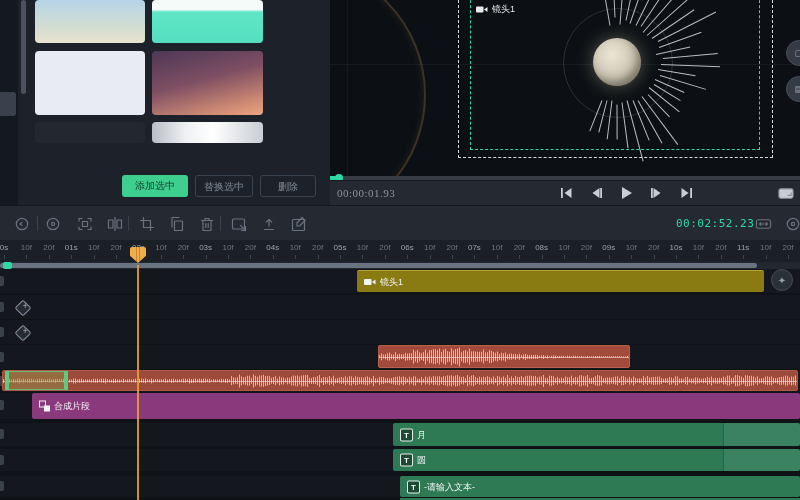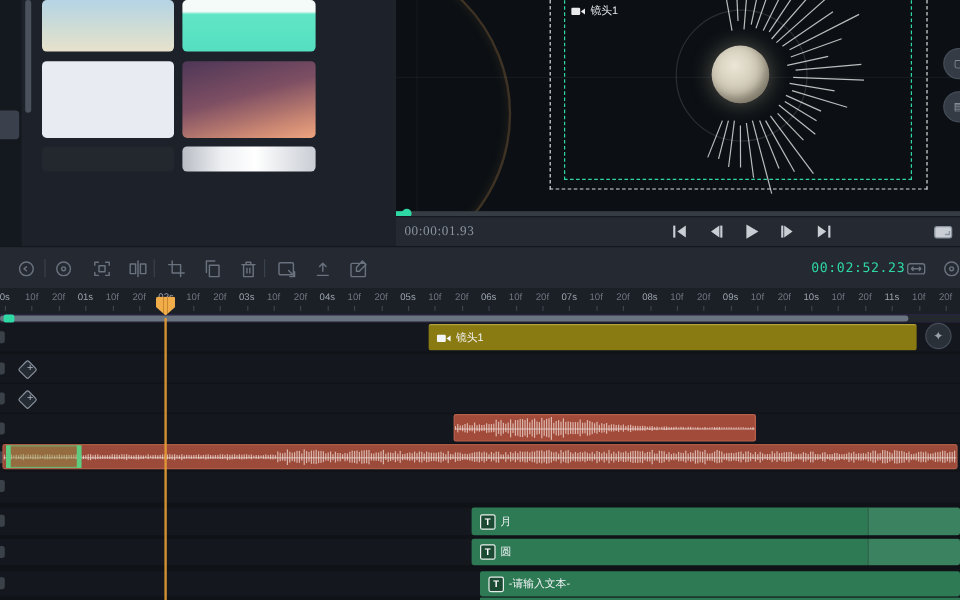--- a/index.html
+++ b/index.html
@@ -58,21 +58,21 @@
 
   
   .toolbar{left:0;top:205px;width:800px;height:35px;background:#242932;border-top:1px solid #14171c;box-sizing:border-box;}
   .tool{position:absolute;top:9px;width:17px;height:17px;display:flex;align-items:center;justify-content:center;}
   .tool svg{stroke:#6a727e;fill:none;stroke-width:1.2;stroke-linecap:round;stroke-linejoin:round;}
   .tdiv{position:absolute;top:10px;width:1px;height:15px;background:#3a414b;}
   .master-time{left:676px;top:11px;font-size:11px;color:#2ed9a3;font-family:"DejaVu Sans Mono",monospace;letter-spacing:.5px;}
   .tool-fit{left:755px;} .tool-set{left:784px;}
 
   
-  .timeline{left:0;top:240px;width:800px;height:260px;background:#4c1d95;}
+  .timeline{left:0;top:240px;width:800px;height:260px;background:#000000;}
   .ruler{left:0;top:0;width:800px;height:22px;background:#1b1f26;}
   .rl{position:absolute;top:3px;transform:translateX(-50%);font-size:8px;white-space:nowrap;}
   .rl.sec{color:#9aa3ad;} .rl.frm{color:#6f7681;}
   .tick{position:absolute;top:15px;width:1px;height:4px;background:#3d434d;}
   .tl-scrollbar{left:0;top:22px;width:800px;height:7px;background:#23272e;}
   .thumb{left:0;top:1px;width:757px;height:5px;background:#6a7380;border-radius:3px;}
   .inpoint{left:3px;top:0;width:9px;height:7px;background:#2ed9a3;border-radius:2px;}
 
   .tracks{left:0;top:29px;width:800px;height:231px;background:#0f1217;}
   .rowbg{position:absolute;left:0;width:800px;background:#14181e;}
@@ -122,20 +122,25 @@
   <div class="abs left-panel">
     <div class="abs side-strip"></div>
     <div class="abs side-item"></div>
     <div class="abs vscroll"></div>
     <div class="abs swatch sw1"></div>
     <div class="abs swatch sw2"></div>
     <div class="abs swatch sw3"></div>
     <div class="abs swatch sw4"></div>
     <div class="abs swatch sw5"></div>
     <div class="abs swatch sw6"></div>
+    <div class="abs btn-row">
+      <div class="pbtn btn-add">添加选中</div>
+      <div class="pbtn btn-ghost btn-replace">替换选中</div>
+      <div class="pbtn btn-ghost btn-del">删除</div>
+    </div>
   </div>
 
   <div class="abs preview">
     <div class="abs flare"></div>
     <div class="abs gridv"></div>
     <div class="abs gridh"></div>
     <div class="abs selbox"></div>
     <div class="abs safebox"></div>
     <div class="abs moonring"></div>
     <div class="abs moon"></div>
@@ -955,20 +960,29 @@
             <i style="left: 786px; height: 7.03835px;"></i>
             <i style="left: 788px; height: 9.04006px;"></i>
             <i style="left: 790px; height: 8.5624px;"></i>
             <i style="left: 792px; height: 10.9275px;"></i>
           </div>
         <div class="sel-olive"></div>
         <div class="sel-handle" style="left:2px"></div>
         <div class="sel-handle" style="left:61px"></div>
       </div>
 
+      <div class="clip comp-clip" style="top:124px">
+        <div class="clip-label">
+          <span class="comp-icon">
+              <b></b>
+              <u></u>
+            </span>
+          <span>合成片段</span>
+        </div>
+      </div>
 
       <div class="clip text-clip tc1" style="top:154px">
         <div class="seam" style="left:330px;right:0"></div>
         <div class="clip-label">
             <span class="t-icon">T</span>
           <span>月</span>
           </div>
       </div>
       <div class="clip text-clip tc2" style="top:180px">
         <div class="seam" style="left:330px;right:0"></div>

